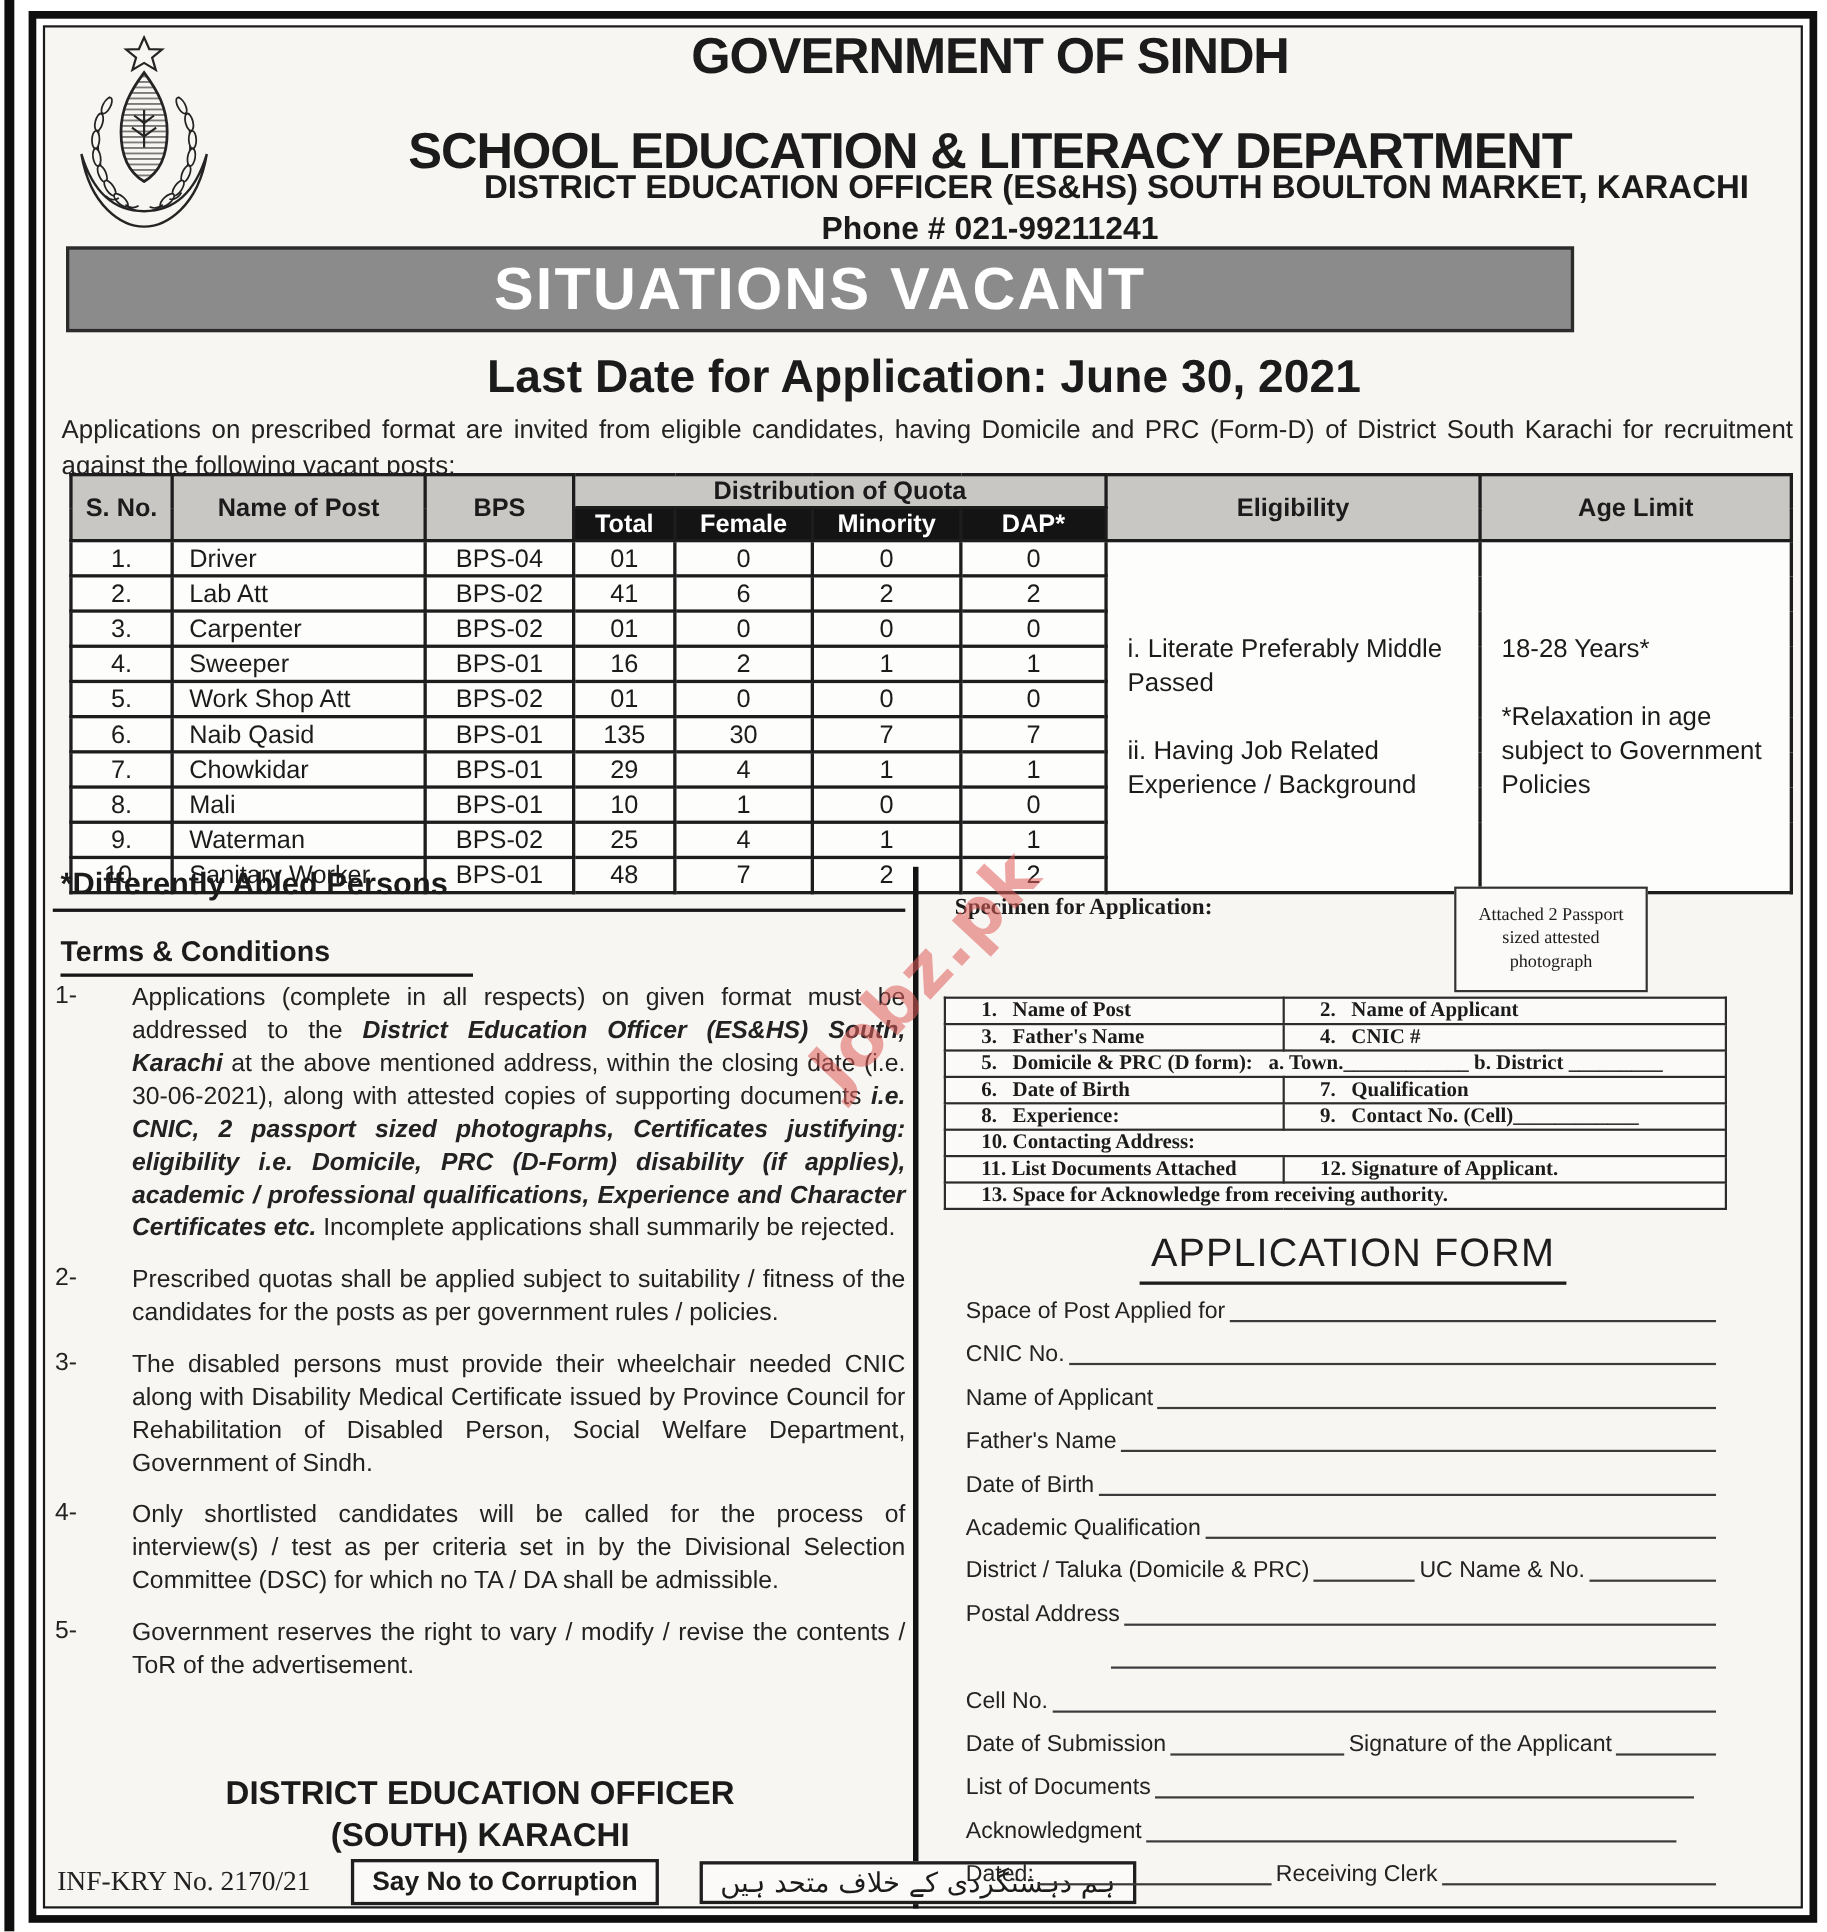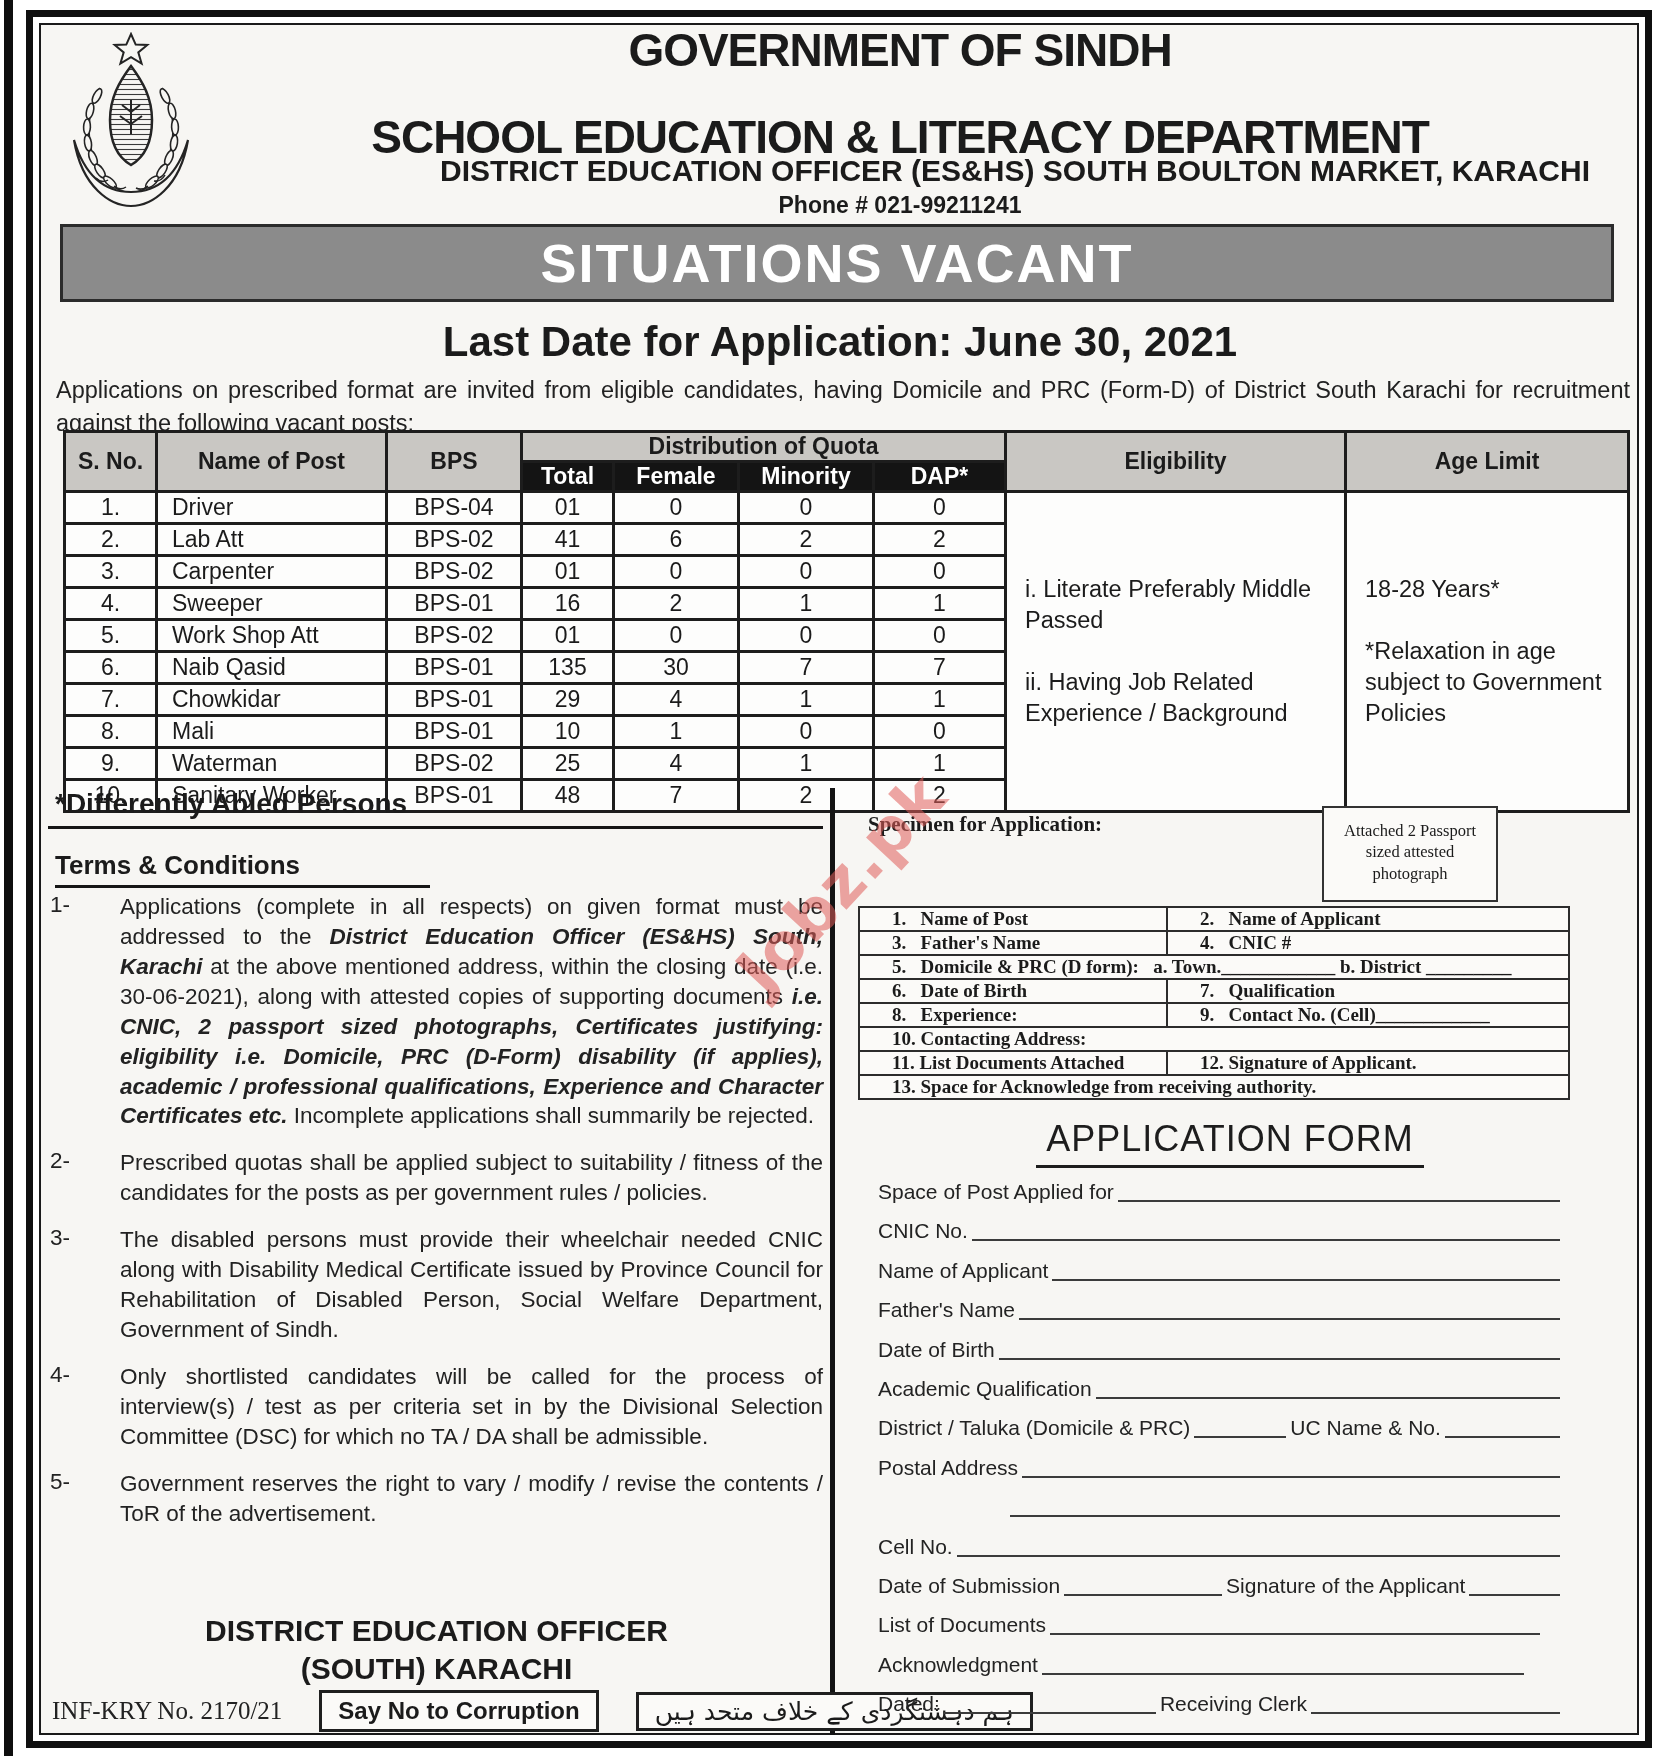--- a/index.html
+++ b/index.html
@@ -14,22 +14,22 @@
   .edge-strip { left:4px; top:0; width:9px; height:1756px; background:#0e0e0e; z-index:1; }
   
   .frame { left:26px; top:10px; width:1626px; height:1738px; border:7px solid #0f0f0f; z-index:1; }
   .paper { left:39px; top:23px; width:1600px; height:1712px; border:2px solid #1a1a1a; background:#f7f6f3; z-index:1; }
   .z { z-index:2; }
 
   
   .title1 { left:210px; top:23px; width:1380px; text-align:center; font-size:46px; font-weight:bold; letter-spacing:-1px; }
   .title2 { left:210px; top:96px; width:1380px; text-align:center; font-size:46px; font-weight:bold; letter-spacing:-1px;margin-top:14px; }
   .title3 { left:210px; top:154px; width:1380px; text-align:right; font-size:30px; font-weight:bold; }
-  .phone  { left:210px; top:192px; width:1380px; text-align:center; font-size:23px; font-weight:bold; }
-  .banner { left:60px; top:224px; width:1554px; height:78px; background:#8b8b8b; border:3px solid #2b2b2b;
+  .phone  { left:210px; top:192px; width:1380px; text-align:center; font-size:29px; font-weight:bold; }
+  .banner { left:60px; top:224px; width:1371px; height:78px; background:#8b8b8b; border:3px solid #2b2b2b;
             color:#ffffff; font-size:54px; font-weight:bold; letter-spacing:2px; text-align:center; line-height:72px; }
   .lastdate { left:45px; top:318px; width:1590px; text-align:center; font-size:42px; font-weight:bold; }
   .intro { left:56px; top:374px; width:1574px; font-size:23.5px; line-height:1.42; text-align:justify; color:#222; }
 
   
   .jobs-table { left:63px; top:430px; width:1564px; border-collapse:collapse; table-layout:fixed; }
   .jobs-table th, .jobs-table td { border:3px solid #1d1d1d; }
   .jobs-table th.gh { background:#c9c7c3; font-size:23px; font-weight:bold; height:24px; }
   .jobs-table th.bh { background:#141414; color:#ffffff; font-size:23px; font-weight:bold; height:24px; }
   .jobs-table td { background:#fdfdfc; font-size:23px; text-align:center; height:26px; padding:1px 4px; }

